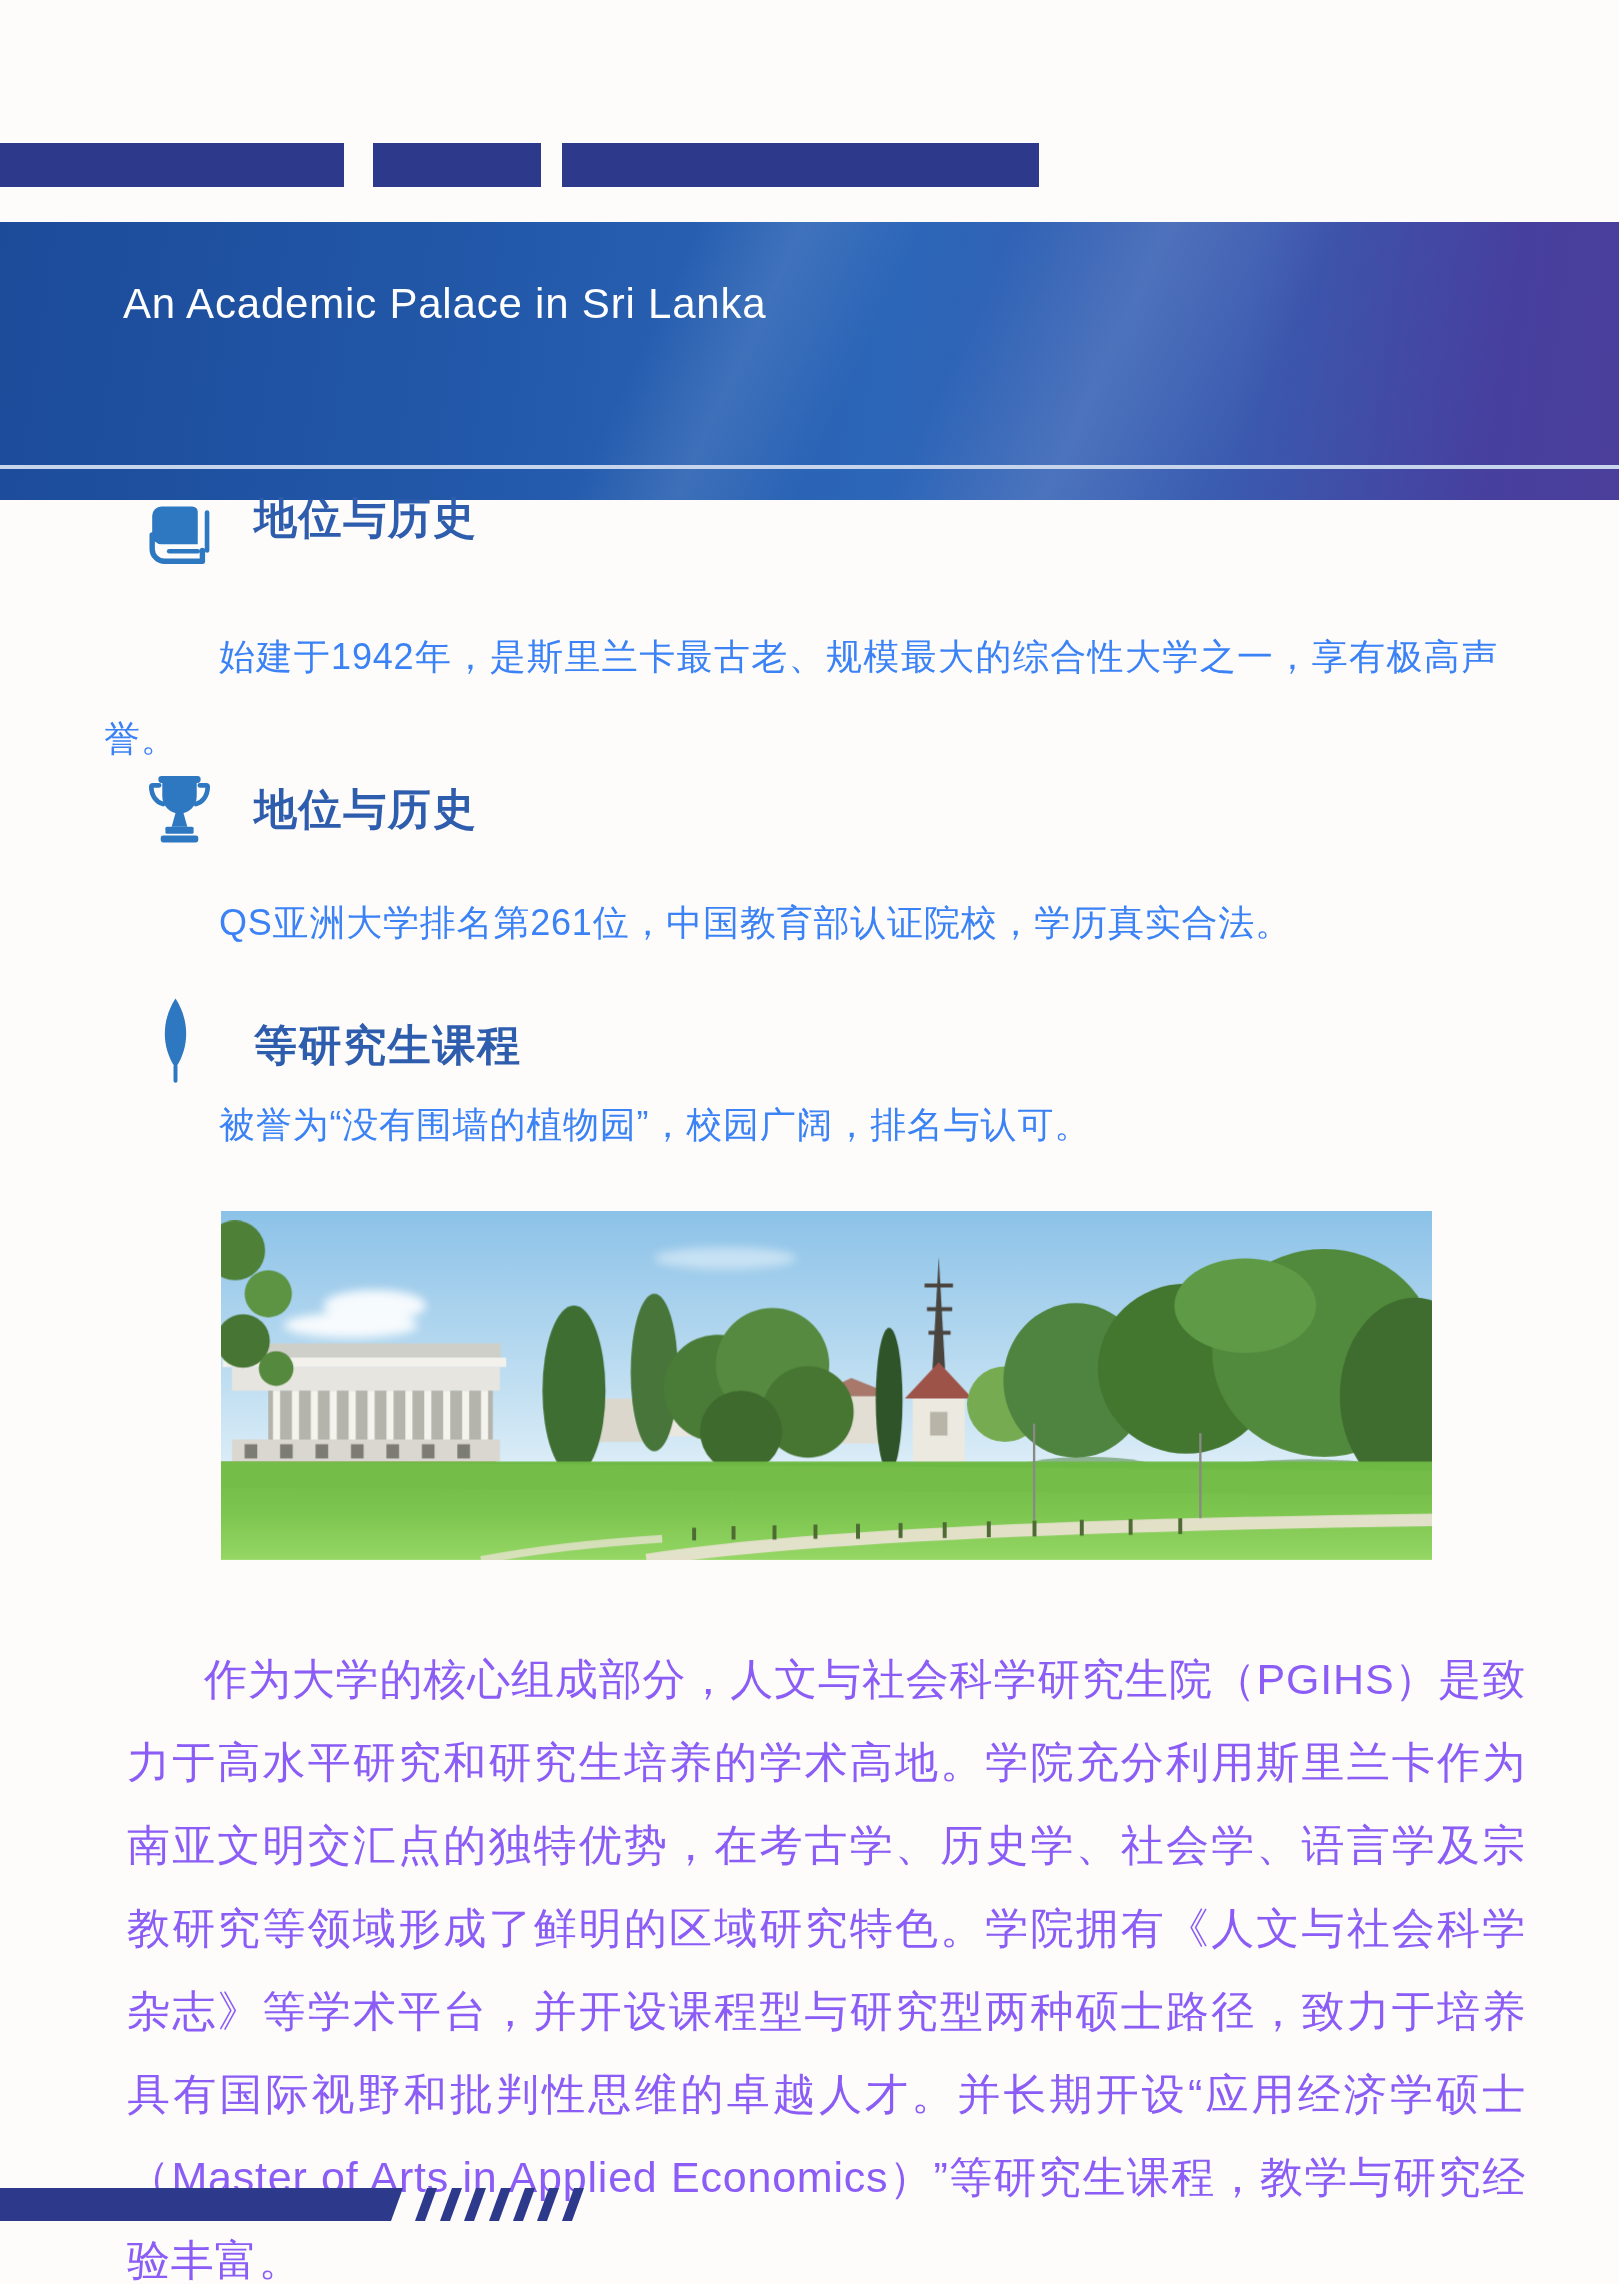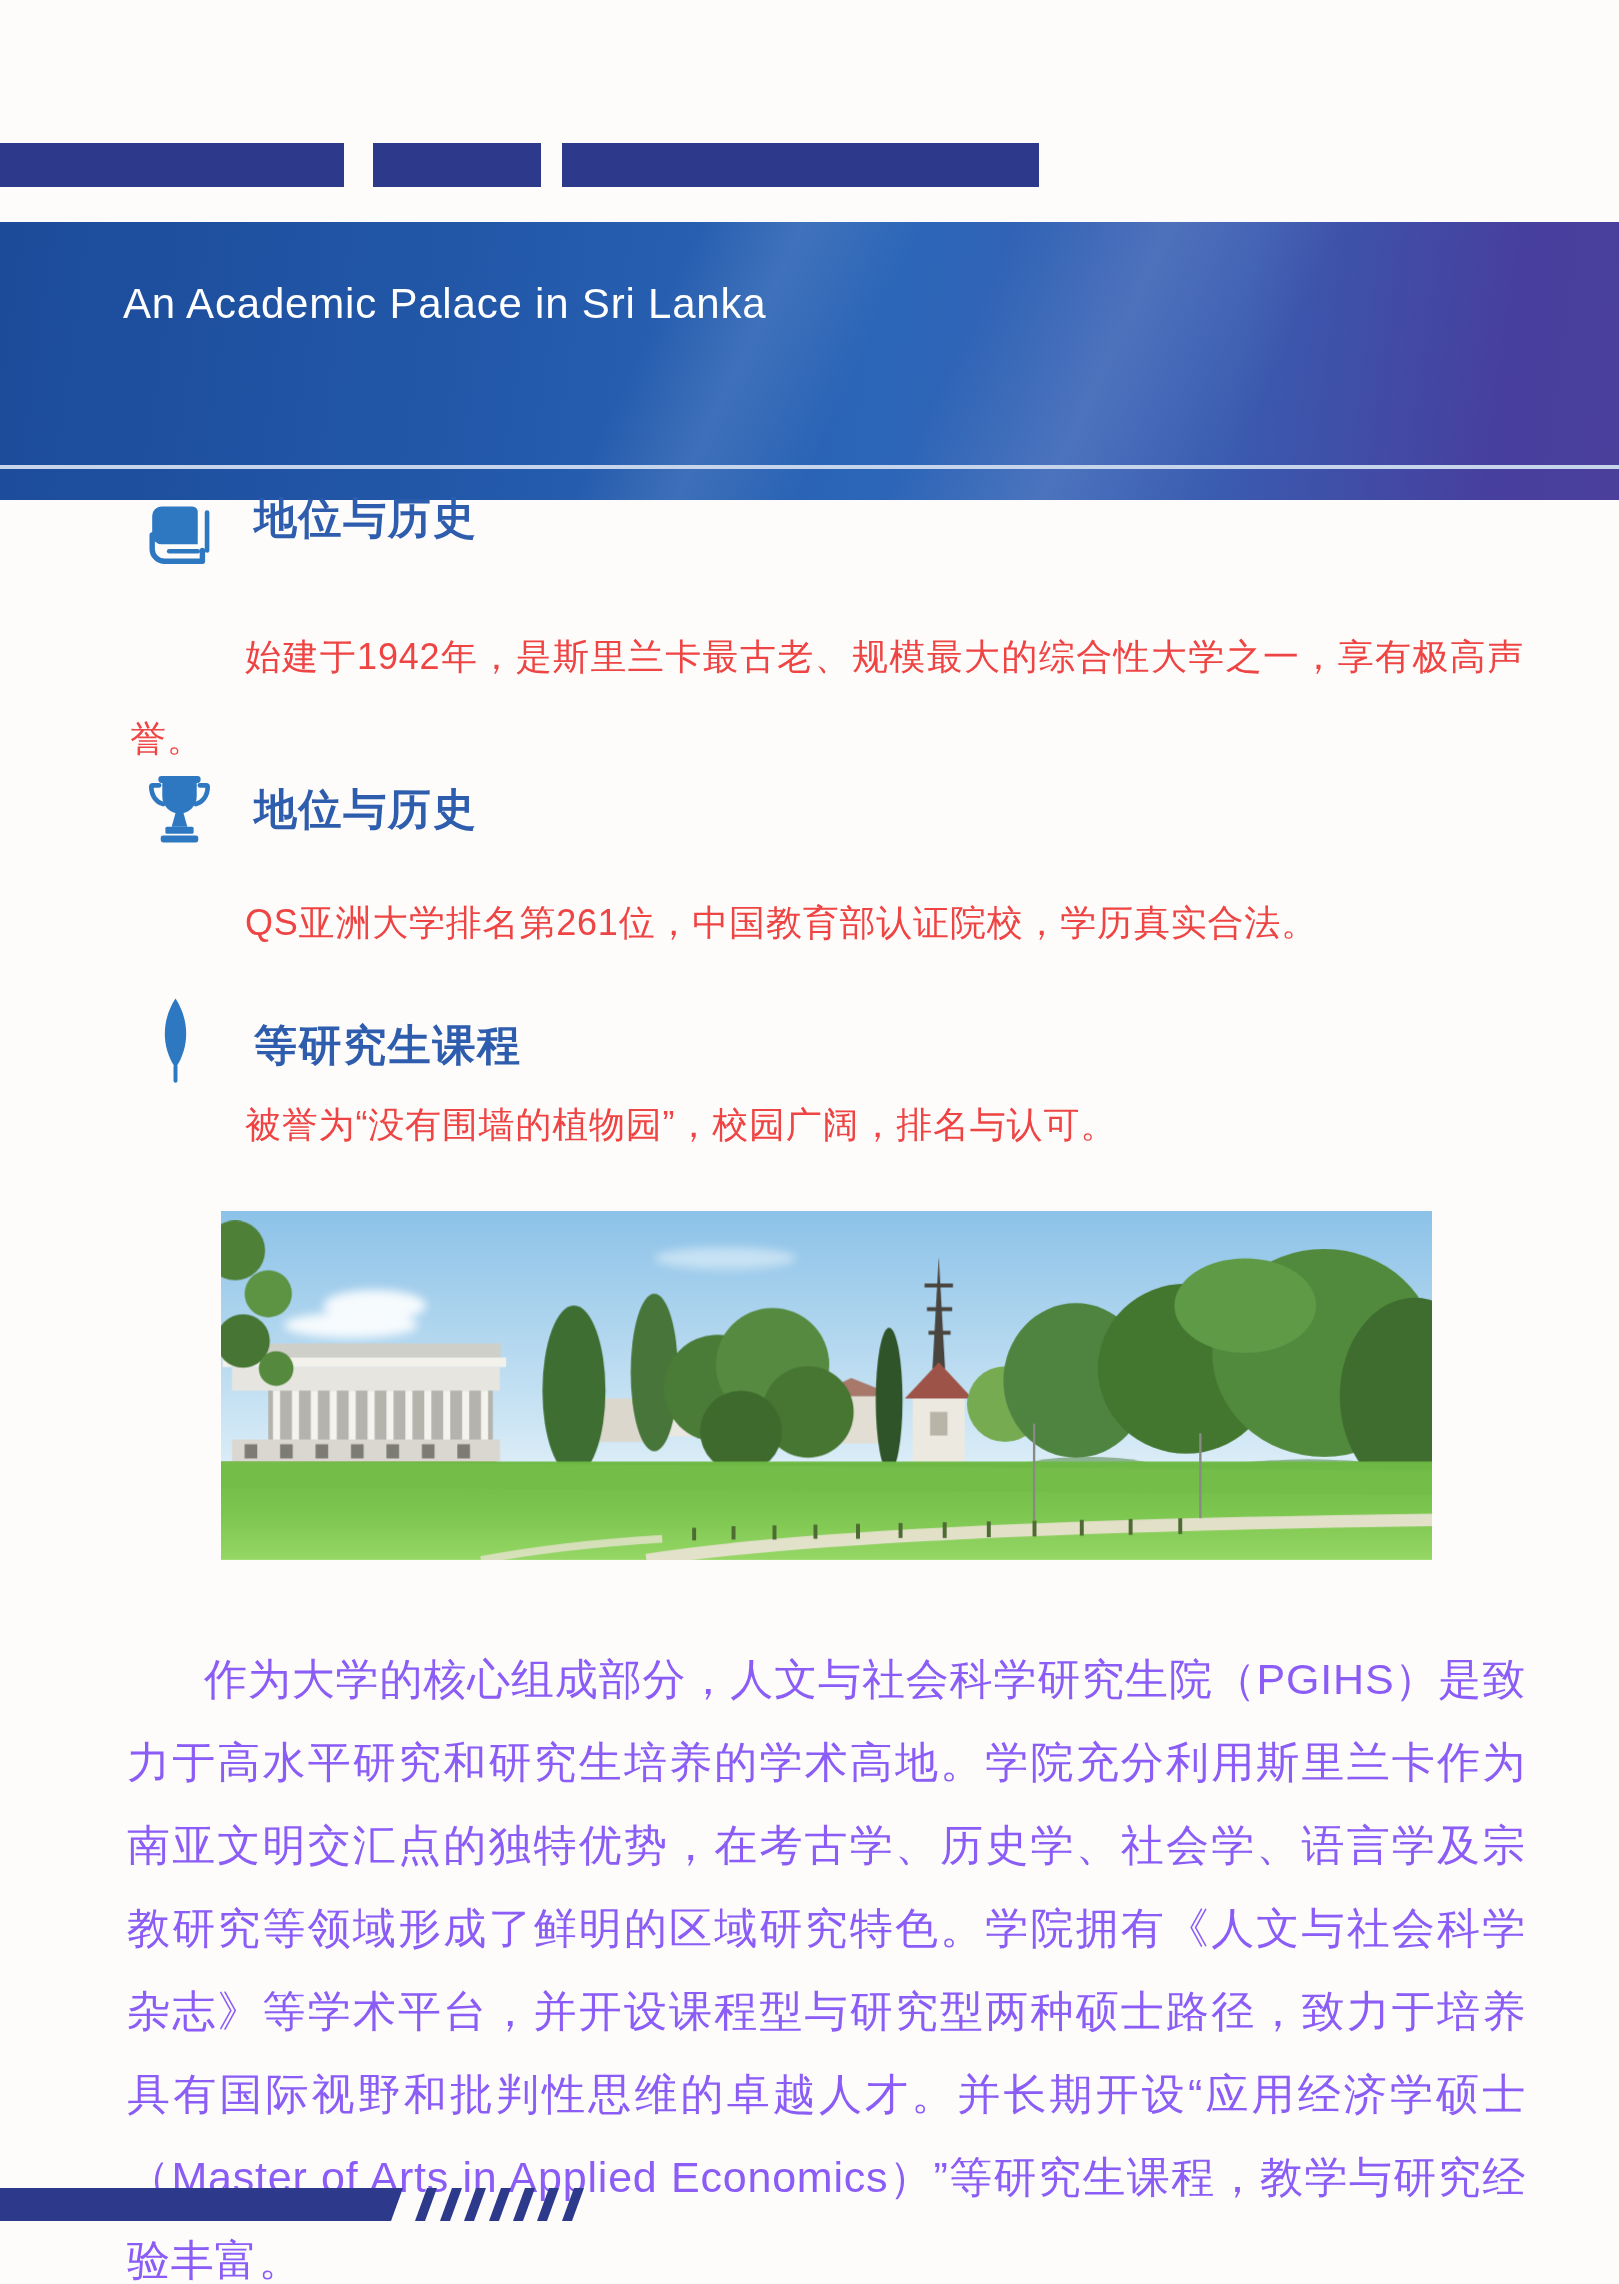--- a/index.html
+++ b/index.html
@@ -37,22 +37,22 @@
   
   .sec-icon{position:absolute;}
   .sec-icon svg{display:block;width:100%;height:100%;}
   .icon-fill{fill:#2e78c2;}
   .icon-stroke{fill:none;stroke:#2e78c2;stroke-linecap:round;stroke-linejoin:round;}
   .sec-title{
     position:absolute;left:254px;
     font-size:43px;line-height:58px;font-weight:700;color:#2f5dad;letter-spacing:1.6px;
   }
   .sec-body{
-    position:absolute;left:130px;width:1394px;
-    font-size:36px;line-height:82px;color:#ef4444;
+    position:absolute;left:104px;width:1394px;
+    font-size:36px;line-height:82px;color:#3b82f6;
     text-align:justify;text-indent:115px;letter-spacing:0.8px;
   }
   #icon-book{left:146px;top:501px;width:68px;height:68px;}
   #title-1{top:489px;}
   #body-1{top:616px;}
   #icon-trophy{left:148px;top:772px;width:63px;height:72px;}
   #title-2{top:780px;}
   #body-2{top:882px;}
   #icon-leaf{left:154px;top:997px;width:43px;height:87px;}
   #title-3{top:1016px;}

